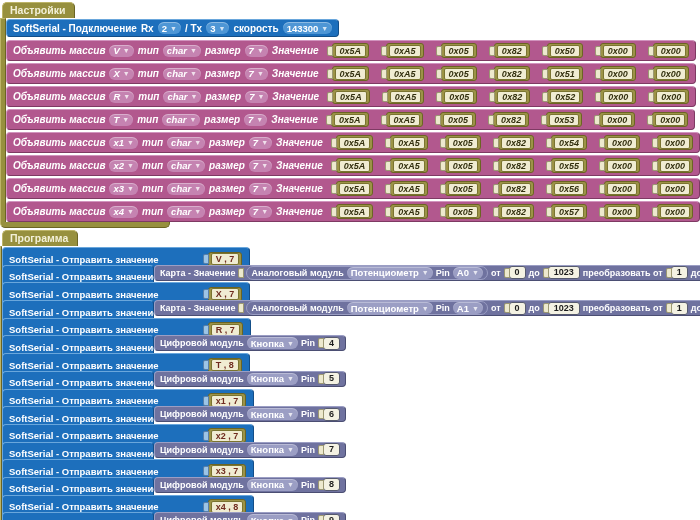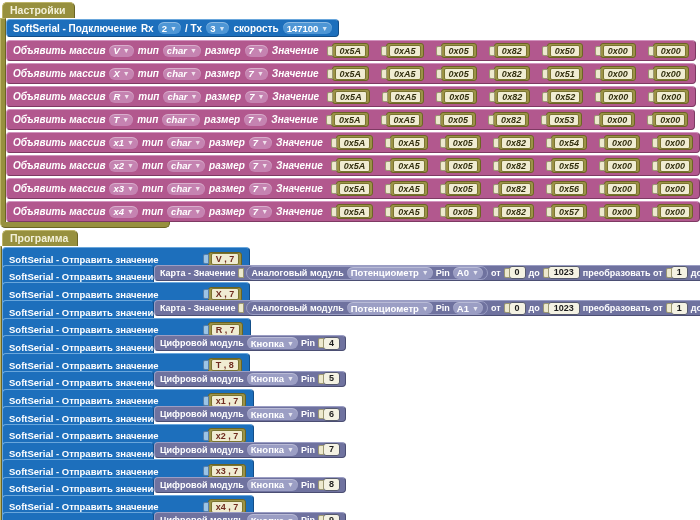--- a/index.html
+++ b/index.html
@@ -66,21 +66,21 @@
           <span>2</span>
           <span class="arr">▼</span>
         </span>
         <span class="lbl">/ Tx</span>
         <span class="dd bluedd">
           <span>3</span>
           <span class="arr">▼</span>
         </span>
         <span class="lbl">скорость</span>
         <span class="dd bluedd">
-          <span>147100</span>
+          <span>143300</span>
           <span class="arr">▼</span>
         </span>
       </div>
       <div id="array-stack" style="display:flex;flex-direction:column;gap:2px;">
           <div class="block pink arow">
             <span class="lbl">Объявить массив</span>
             <span class="dd pinkdd">
               <span>V</span>
               <span class="arr">▼</span>
             </span>
@@ -819,21 +819,21 @@
               <span class="nfield">8</span>
             </span>
           </div>
         </div>
         <div class="prow">
           <div class="block blue send autow">
             <span class="lbl">SoftSerial - Отправить значение</span>
             <span class="slot grow">
               <span class="notch bluec"></span>
               <span class="chip">
-                <span class="chip-field pair">x4 , 7</span>
+                <span class="chip-field pair">x4 , 8</span>
               </span>
             </span>
           </div>
         </div>
         <div class="prow">
           <div class="block blue send">
             <span class="lbl">SoftSerial - Отправить значение</span>
           </div>
           <div class="block purple pblock">
             <span class="lbl">Цифровой модуль</span>

